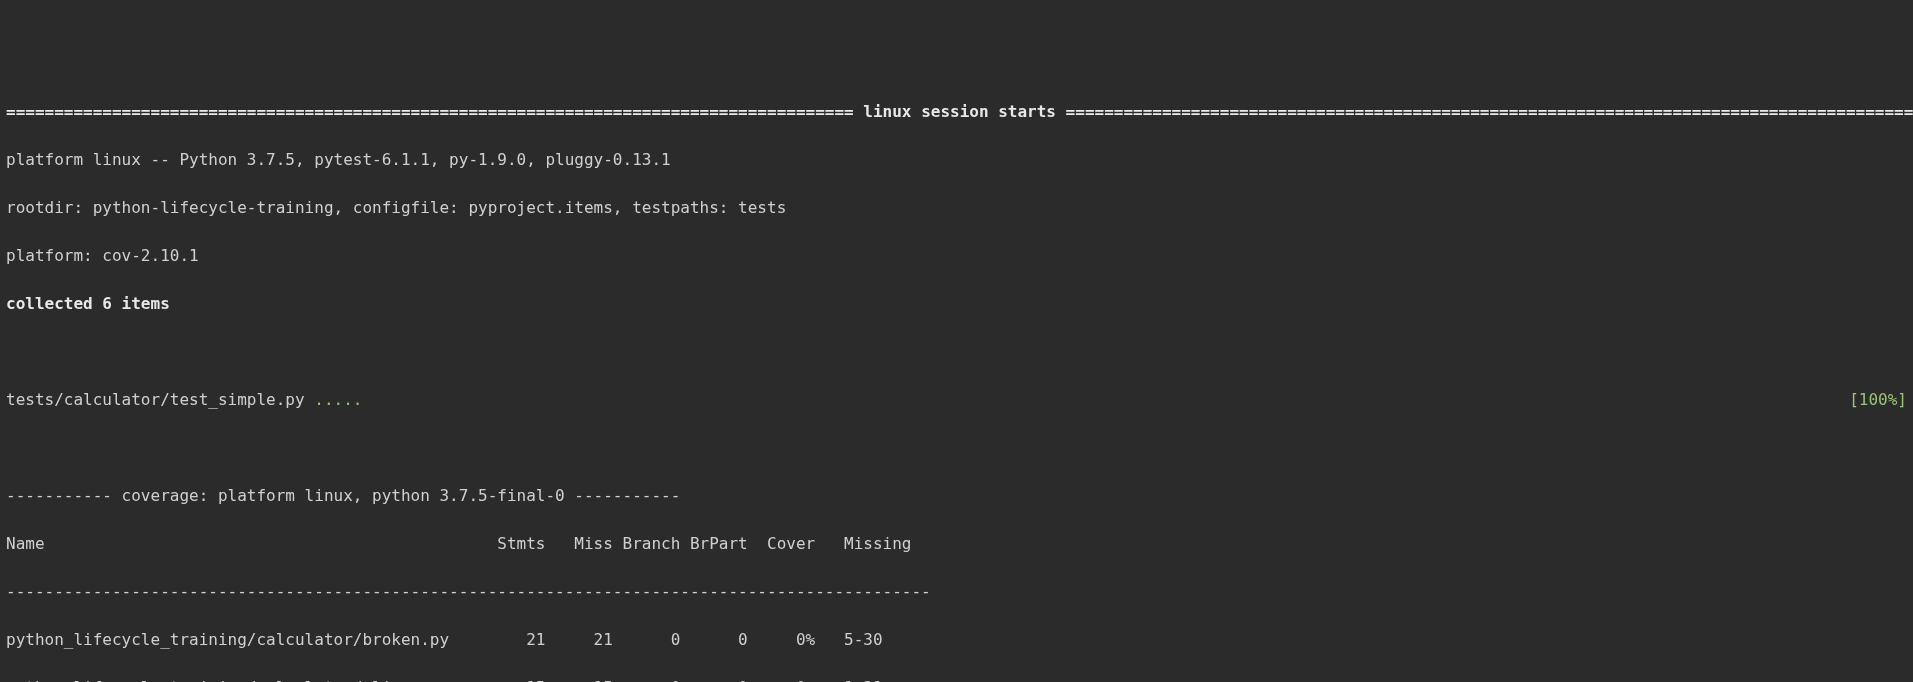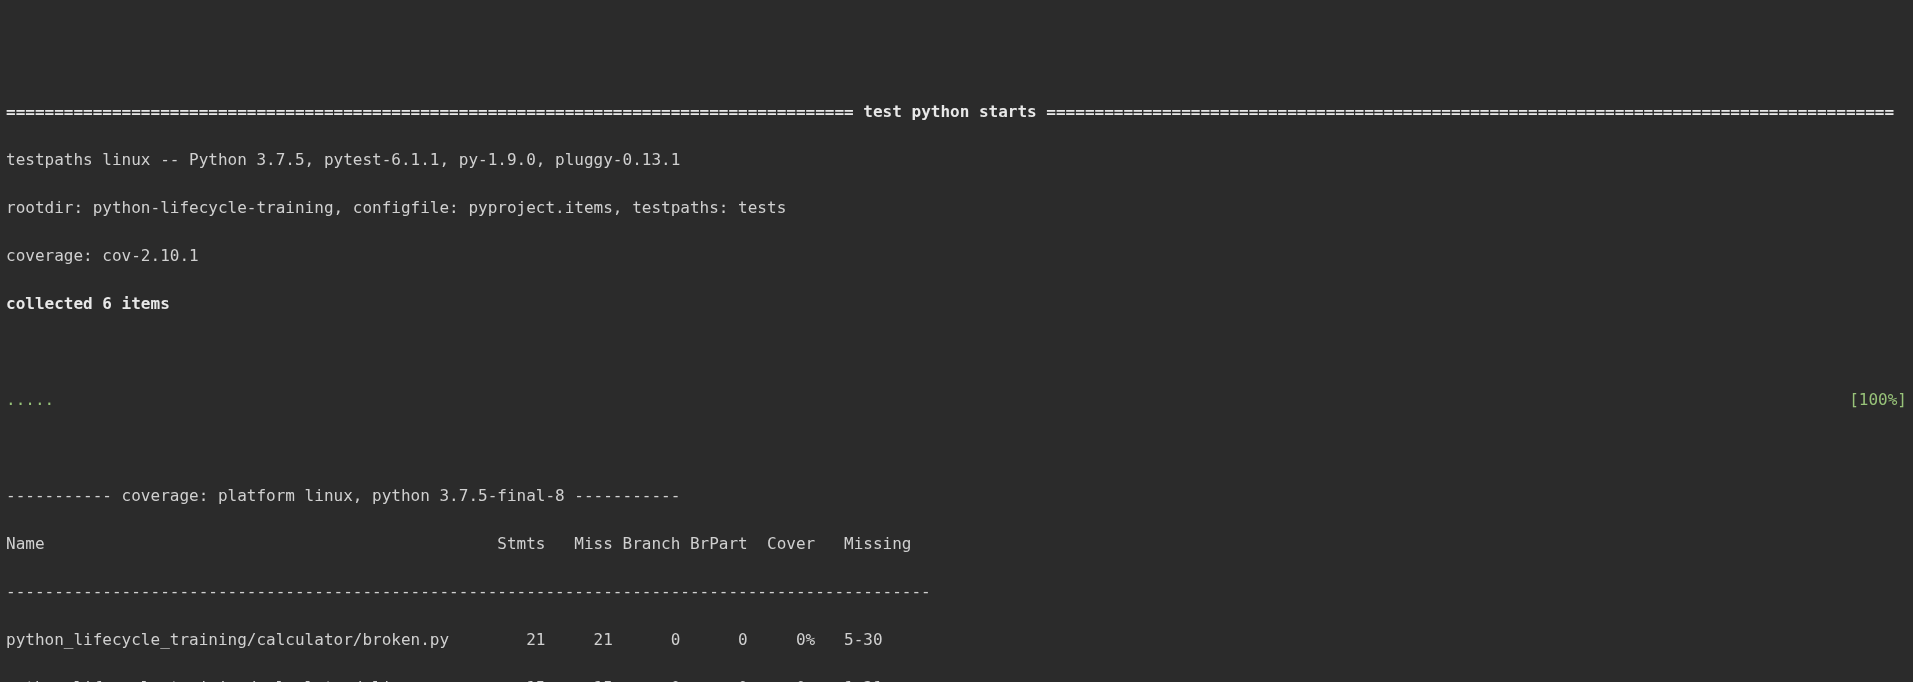--- a/index.html
+++ b/index.html
@@ -18,29 +18,29 @@
   .green { color: #98c379; }
   .row { display: flex; }
   .grow { flex: 1; }
   .right { text-align: right; margin-left: 16px; }
 </style>
 </head>
 <body>
 
 
 
-<div class="row"><span class="bold">======================================================================================== </span><span class="bold">test python starts</span><span class="bold"> ========================================================================================</span></div>
-<div>testpaths linux -- Python 3.7.5, pytest-6.1.1, py-1.9.0, pluggy-0.13.1</div>
+<div class="row"><span class="bold">======================================================================================== </span><span class="bold">linux session starts</span><span class="bold"> ========================================================================================</span></div>
+<div>platform linux -- Python 3.7.5, pytest-6.1.1, py-1.9.0, pluggy-0.13.1</div>
 <div>rootdir: python-lifecycle-training, configfile: pyproject.items, testpaths: tests</div>
-<div>coverage: cov-2.10.1</div>
+<div>platform: cov-2.10.1</div>
 <div class="bold">collected 6 items</div>
 <div> </div>
-<div class="row"><span class="green">.....</span><span class="grow"></span><span class="green right">[100%]</span></div>
+<div class="row"><span>tests/calculator/test_simple.py </span><span class="green">.....</span><span class="grow"></span><span class="green right">[100%]</span></div>
 <div> </div>
-<div>----------- coverage: platform linux, python 3.7.5-final-8 -----------</div>
+<div>----------- coverage: platform linux, python 3.7.5-final-0 -----------</div>
 <div>Name                                               Stmts   Miss Branch BrPart  Cover   Missing</div>
 <div>------------------------------------------------------------------------------------------------</div>
 <div>python_lifecycle_training/calculator/broken.py        21     21      0      0     0%   5-30</div>
 <div>python_lifecycle_training/calculator/cli.py           15     15      0      0     0%   1-21</div>
 
 
 
 
 
 

